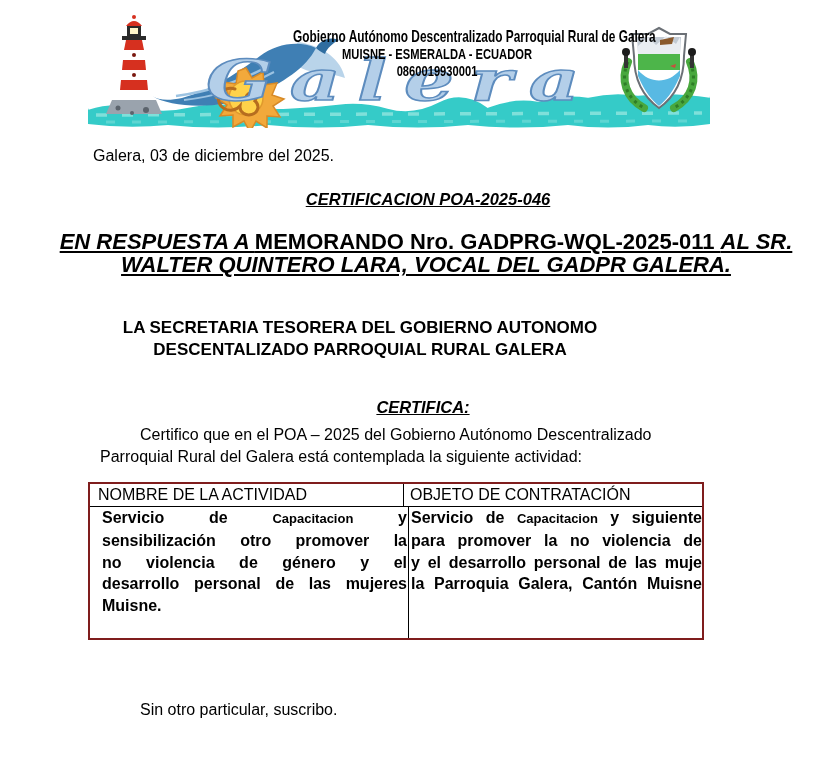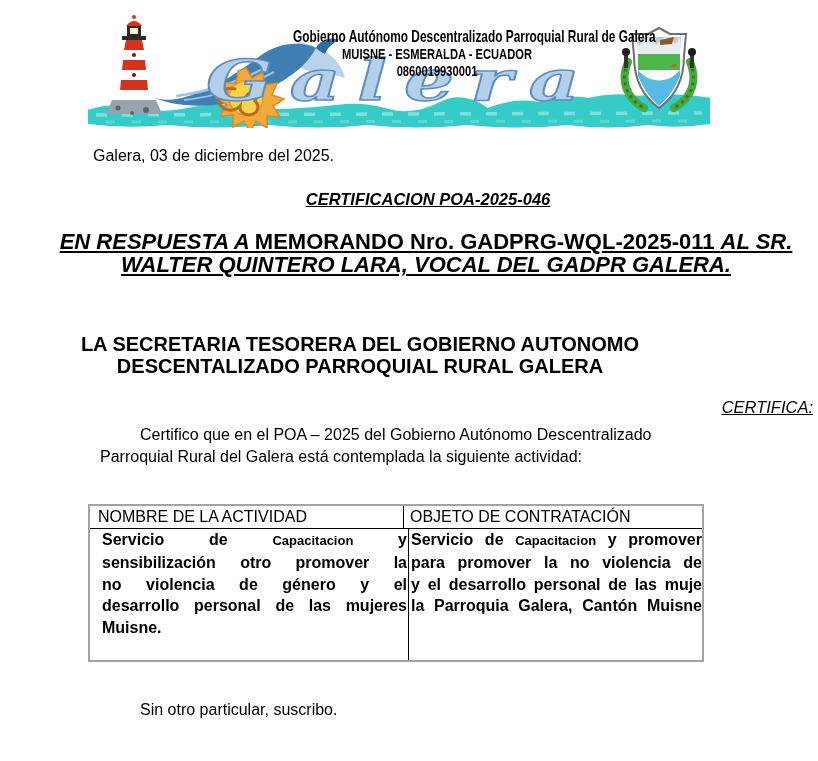--- a/index.html
+++ b/index.html
@@ -31,30 +31,30 @@
   #date-line{left:93px;top:147px;font-size:16px;}
   #cert-title{left:38px;top:190px;width:780px;text-align:center;font-size:16.5px;
               font-weight:700;font-style:italic;}
   #cert-title span{text-decoration:underline;font-style:italic;}
   #memo-block{left:36px;top:230px;width:780px;text-align:center;font-size:22px;
               font-weight:700;line-height:23px;}
   .memo-inner{text-decoration:underline;}
   .it{font-style:italic;}
   .sm{font-size:13px;}
   #issuer-block{left:0;top:317px;width:720px;text-align:center;font-weight:700;
-                font-size:20px;line-height:22px;margin-top:16px;}
-  #certifica-head{left:33px;top:398px;width:780px;text-align:right;font-size:16.5px;
-                  font-weight:400;font-style:italic;}
+                font-size:17px;line-height:22px;}
+  #certifica-head{left:33px;top:398px;width:780px;text-align:center;font-size:16.5px;
+                  font-weight:700;font-style:italic;}
   #certifica-head span{text-decoration:underline;}
   #intro-para{left:100px;top:424px;width:600px;font-size:16px;line-height:22px;}
   #intro-para .para-line1{padding-left:40px;}
   #closing-line{left:140px;top:701px;font-size:16px;}
 
   
-  #poa-table{left:88px;top:504px;width:612px;border:2px solid #a3a3a3;}
+  #poa-table{left:88px;top:482px;width:612px;border:2px solid #7f1d1d;}
   .trow{display:flex;}
   .hcell{font-size:16px;height:22px;display:flex;align-items:center;overflow:hidden;
          white-space:nowrap;}
   .hcell.c1{width:305px;border-right:1.5px solid #000;border-bottom:1.5px solid #000;
             padding-left:8px;}
   .hcell.c2{flex:1;border-bottom:1.5px solid #000;padding-left:6px;}
   .bcell{font-size:16px;font-weight:700;line-height:21.8px;overflow:hidden;
          height:131px;}
   .bcell.c1{width:305px;border-right:1.5px solid #000;padding-left:12px;padding-right:1px;}
   .bcell.c2{flex:1;padding-left:2px;}
@@ -176,21 +176,21 @@
     </div>
     <div class="trow">
       <div class="bcell c1">
           <div class="cell-line jl"><span>Servicio de </span><span class="sm">Capacitacion</span><span> y</span></div>
           <div class="cell-line jl">sensibilización otro promover la</div>
           <div class="cell-line jl">no violencia de género y el</div>
           <div class="cell-line jl">desarrollo personal de las mujeres</div>
           <div class="cell-line">Muisne.</div>
         </div>
       <div class="bcell c2">
-          <div class="cell-line jl"><span>Servicio de </span><span class="sm">Capacitacion</span><span> y promover</span></div>
+          <div class="cell-line jl"><span>Servicio de </span><span class="sm">Capacitacion</span><span> y siguiente</span></div>
           <div class="cell-line jl">para promover la no violencia de</div>
           <div class="cell-line jl">y el desarrollo personal de las muje</div>
           <div class="cell-line jl">la Parroquia Galera, Cantón Muisne</div>
         </div>
     </div>
   </div>
 
   <div id="closing-line" class="abs">Sin otro particular, suscribo.</div>
 
 </div>

